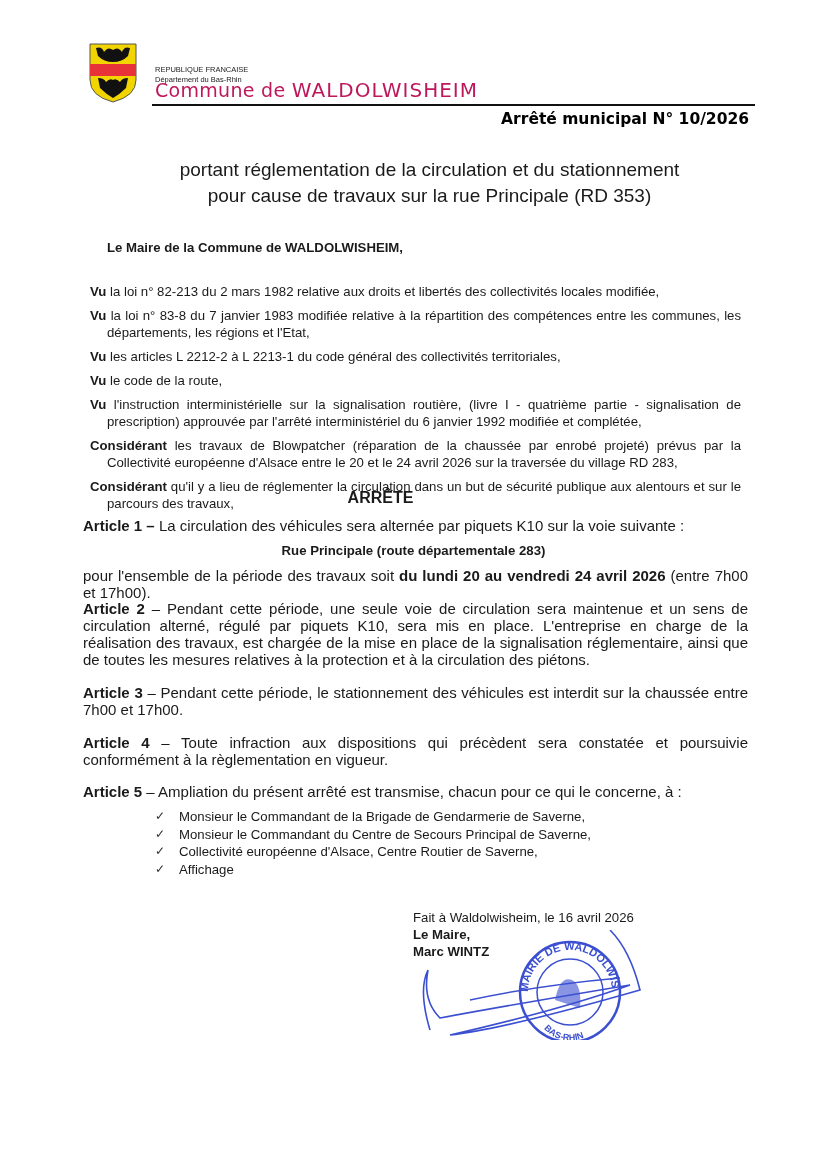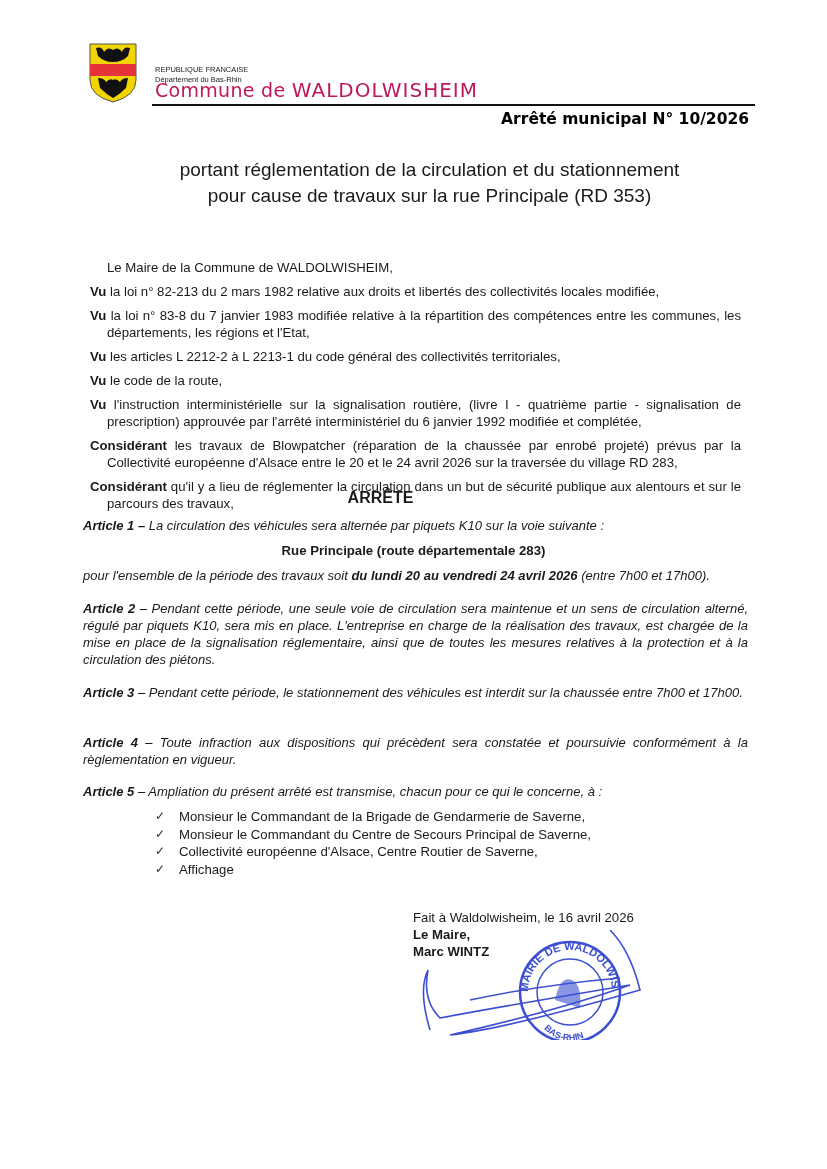--- a/index.html
+++ b/index.html
@@ -14,29 +14,29 @@
              font-family: "DejaVu Sans", sans-serif; color: #be185d; }
   .commune .big { font-size: 20px; letter-spacing: 1px; }
   .hrule { position: absolute; left: 152px; top: 104px; width: 603px; height: 2px; background: #111; }
   .arrete-num { position: absolute; right: 78px; top: 110px; font-size: 15.5px; font-weight: bold;
                 color: #000000; font-family: "DejaVu Sans", sans-serif; }
 
   .subject { position: absolute; left: 16px; width: 827px; top: 157px; text-align: center;
              font-size: 19px; line-height: 26px; color: #1a1a1a; }
 
   .body { position: absolute; left: 83px; width: 665px; font-size: 13.2px; line-height: 17px; }
-  .maire { top: 259px; font-weight: normal; padding-left: 24px; }
+  .maire { top: 239px; font-weight: bold; padding-left: 24px; }
   .vus { top: 276px; }
   .vu { text-align: justify; padding-left: 17px; text-indent: -17px; margin: 7px; }
   .vu b { font-weight: bold; }
 
   .arrete-title { position: absolute; left: 0; width: 761px; top: 482px; text-align: center;
                   font-weight: bold; font-size: 16px; margin-top: 7px; }
 
-  .art { position: absolute; left: 83px; width: 665px; font-size: 13px; line-height: 17px; text-align: justify; font-style: italic; }
+  .art { position: absolute; left: 83px; width: 665px; font-size: 15px; line-height: 17px; text-align: justify; }
   .art b { font-weight: bold; }
   .center-bold { position: absolute; left: 0; width: 827px; text-align: center; font-weight: bold; font-size: 13.2px; }
 
   .recips { position: absolute; left: 155px; top: 808px; font-size: 13.2px; line-height: 17.5px; }
   .recip { display: flex; }
   .check { width: 24px; font-size: 12px; color: #333; }
 
   .sign { position: absolute; left: 413px; top: 909px; font-size: 13.2px; line-height: 17px; }
   .sign .b { font-weight: bold; }
 

